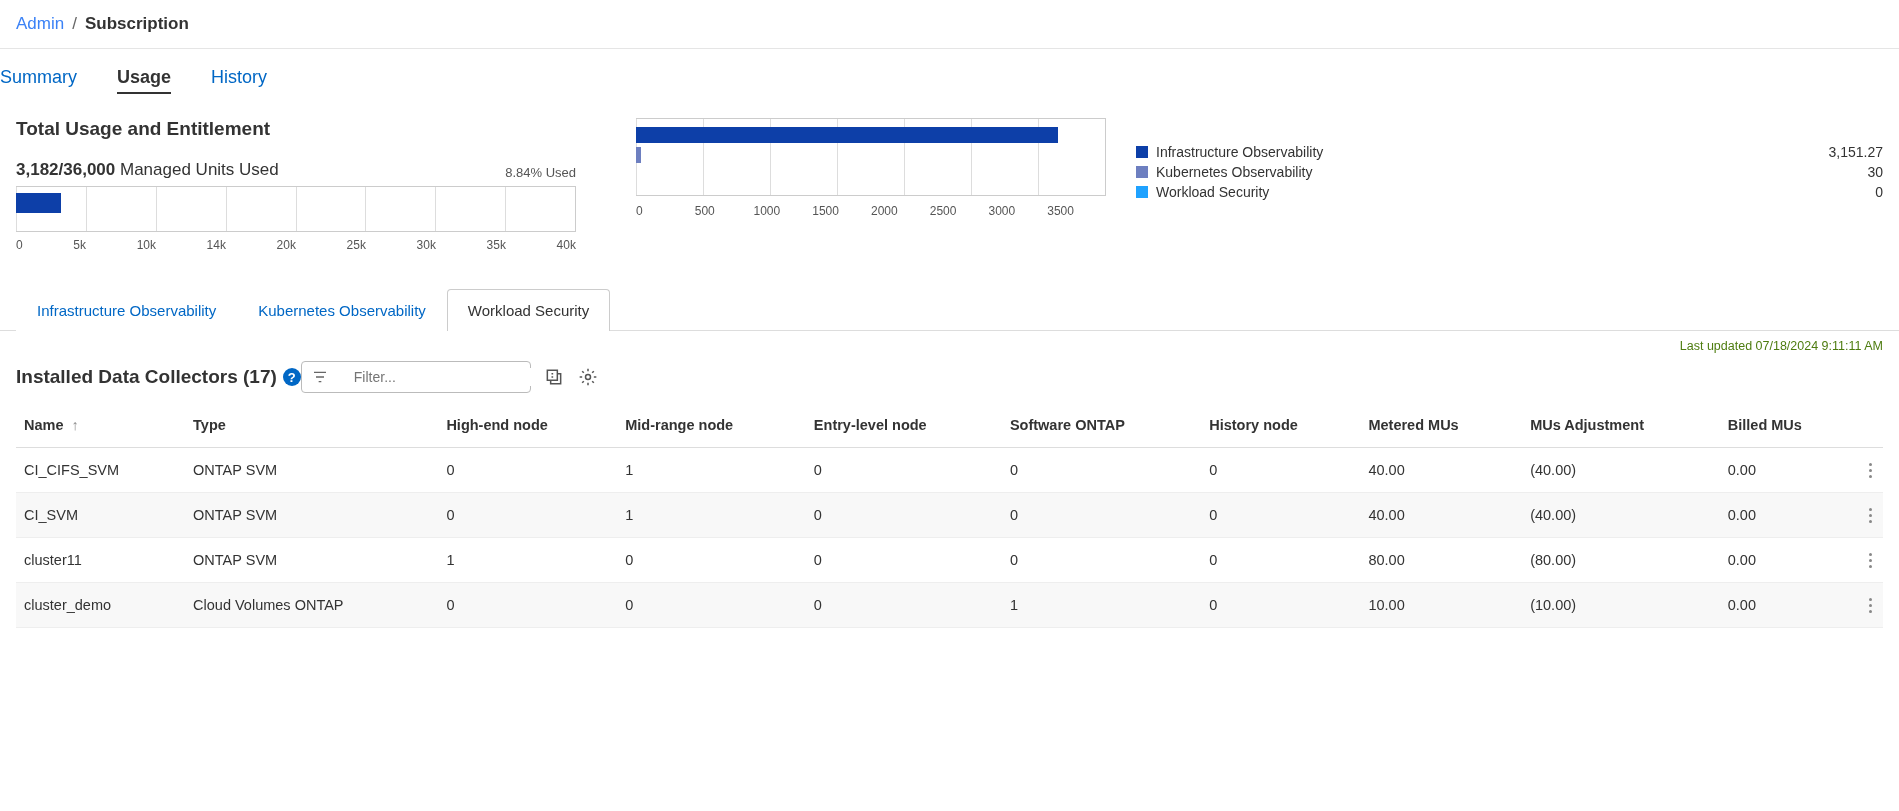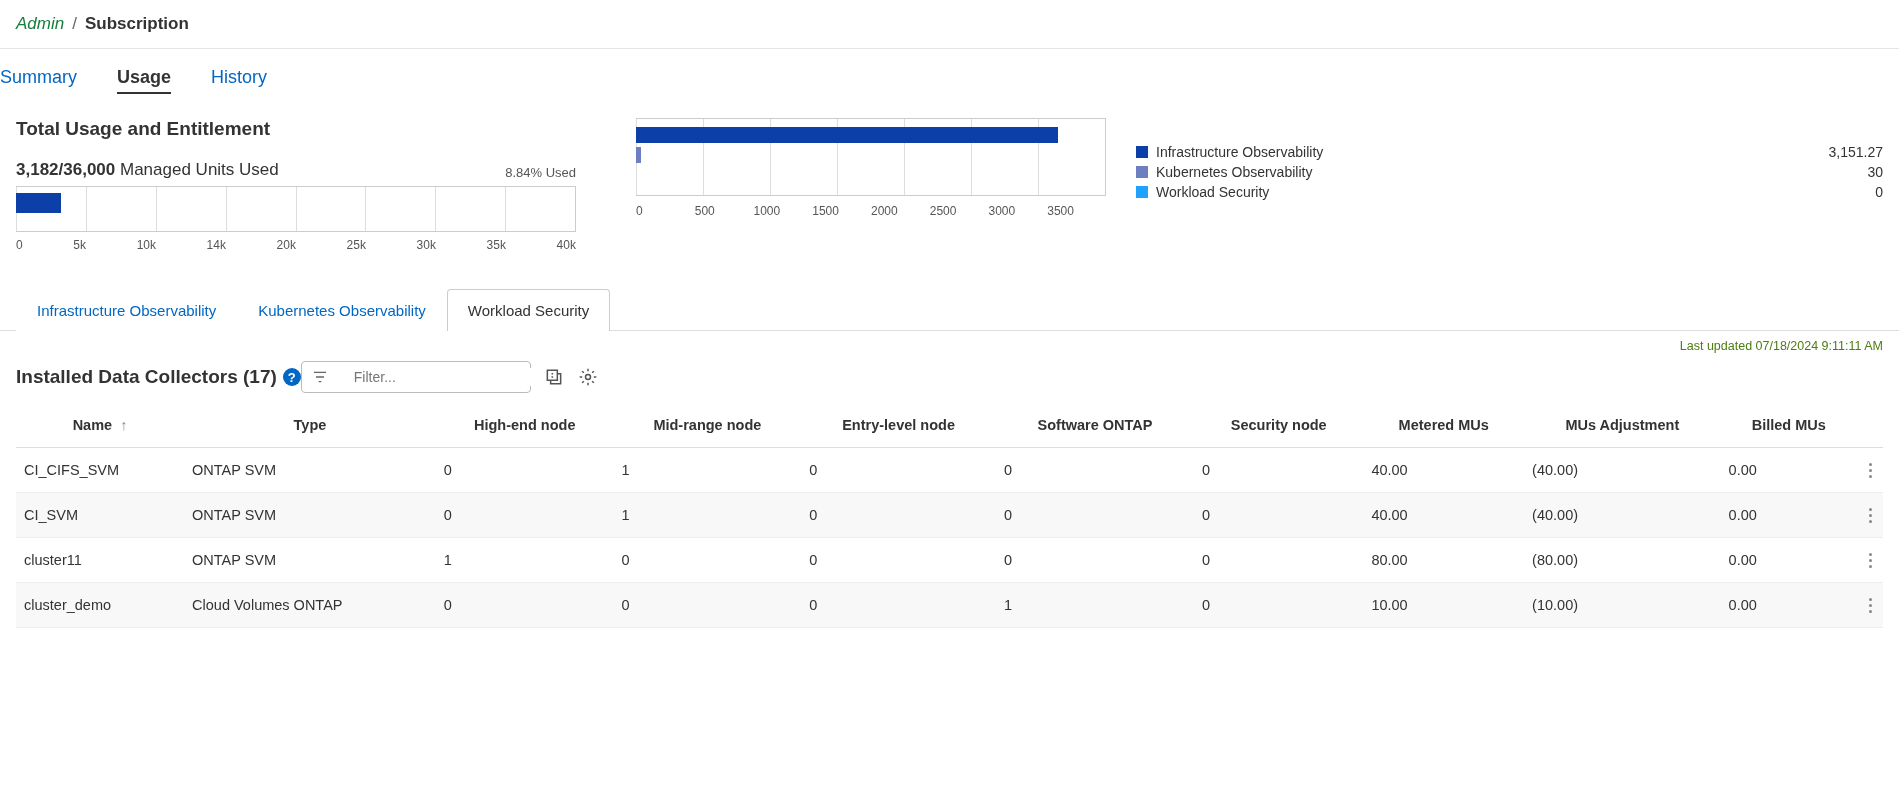--- a/index.html
+++ b/index.html
@@ -1,20 +1,20 @@
 <!DOCTYPE html>
 <html><head>
 <meta charset="utf-8">
 <style>
   * { box-sizing: border-box; }
   body { margin:0; font-family:"Segoe UI",Arial,sans-serif; color:#333; font-size:14px; background:#fff; }
 
   
   .breadcrumb { padding:14px 16px; border-bottom:1px solid #e5e5e5; font-size:17px; display:flex; align-items:center; gap:8px; }
-  .breadcrumb .bc-item { color:#15803d;font-style:italic; }
+  .breadcrumb .bc-item { color:#3b82f6; }
   .breadcrumb .bc-sep  { color:#666; }
   .breadcrumb .bc-current { font-weight:700; color:#333; }
 
   
   .top-tabs { display:flex; justify-content:flex-start; gap:40px; padding:18px 0 24px; font-size:18px; }
   .top-tab { color:#0067c5; cursor:pointer; padding-bottom:4px; }
   .top-tab.active { color:#333; font-weight:600; border-bottom:2px solid #333; }
 
   
   .dash { display:flex; gap:60px; padding:0 16px 30px; min-height:170px; }
@@ -66,21 +66,21 @@
   .toolbar h2 { font-size:19px; font-weight:700; margin:0; display:flex; align-items:center; gap:6px; }
   .help-ic { width:18px; height:18px; border-radius:50%; background:#0067c5; color:#fff; font-size:13px; font-weight:700; display:inline-flex; align-items:center; justify-content:center; }
   .toolbar-right { display:flex; align-items:center; gap:12px; }
   .filter-box { display:flex; align-items:center; border:1px solid #bbb; border-radius:4px; padding:6px 10px; width:230px; color:#888;gap:16px; }
   .filter-box svg { flex:0 0 auto; margin-right:8px; }
   .filter-box input { border:none; outline:none; font-size:14px; flex:1; }
   .ic-btn { width:22px; height:22px; display:flex; align-items:center; justify-content:center; cursor:pointer; color:#555; }
 
   
   table { width:calc(100% - 32px); margin:4px 16px 0; border-collapse:collapse; }
-  thead th { text-align:center; font-weight:600; font-size:14.5px; color:#333; padding:10px 8px 14px; border-bottom:1px solid #ddd; vertical-align:top; }
+  thead th { text-align:left; font-weight:600; font-size:14.5px; color:#333; padding:10px 8px 14px; border-bottom:1px solid #ddd; vertical-align:top; }
   tbody td { padding:14px 8px; font-size:14.5px; border-bottom:1px solid #eee; }
   tbody tr:nth-child(even) td { background:#f8f8f8; }
   .sort-ic { display:inline-block; margin-left:4px; color:#888; }
   .row-menu { width:26px; text-align:center; }
   .dots { display:flex; flex-direction:column; gap:3px; align-items:center; justify-content:center; cursor:pointer; }
   .dots span { width:3px; height:3px; background:#888; border-radius:50%; display:block; }
 </style>
 </head>
 <body>
 
@@ -223,21 +223,21 @@
     <tr>
       <th>
         <span>Name</span>
         <span class="sort-ic">↑</span>
       </th>
       <th>Type</th>
       <th>High-end node</th>
       <th>Mid-range node</th>
       <th>Entry-level node</th>
       <th>Software ONTAP</th>
-      <th>Security node</th>
+      <th>History node</th>
       <th>Metered MUs</th>
       <th>MUs Adjustment</th>
       <th>Billed MUs</th>
       <th class="row-menu"></th>
     </tr>
   </thead>
   <tbody id="tbody">
       <tr>
         <td>CI_CIFS_SVM</td>
         <td>ONTAP SVM</td>

